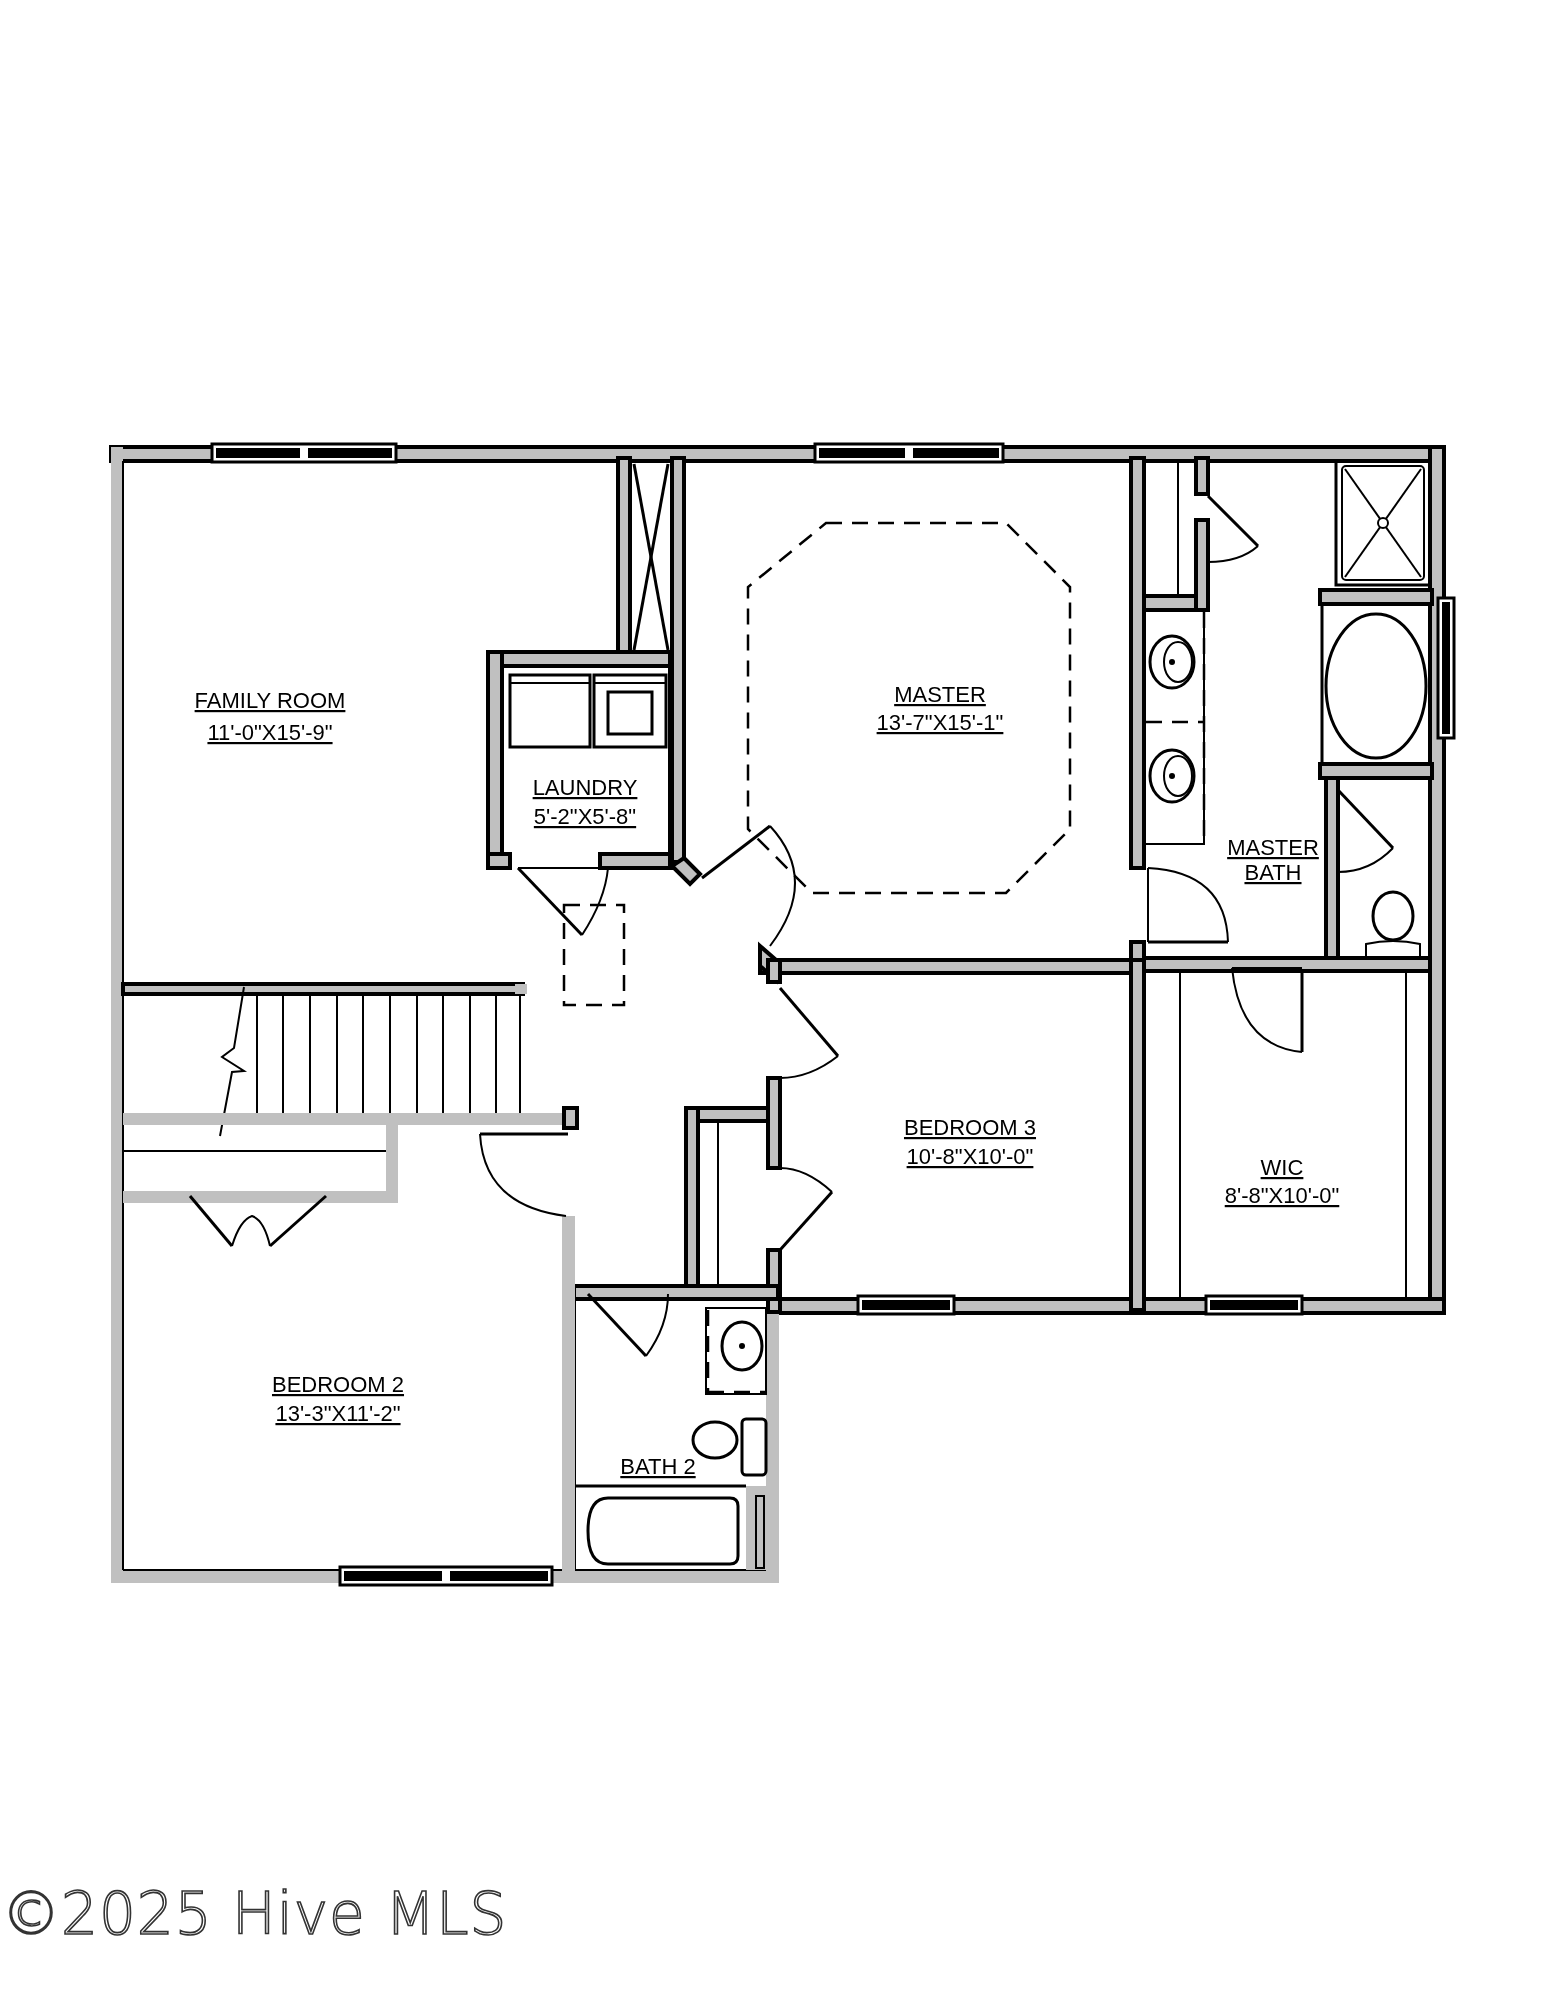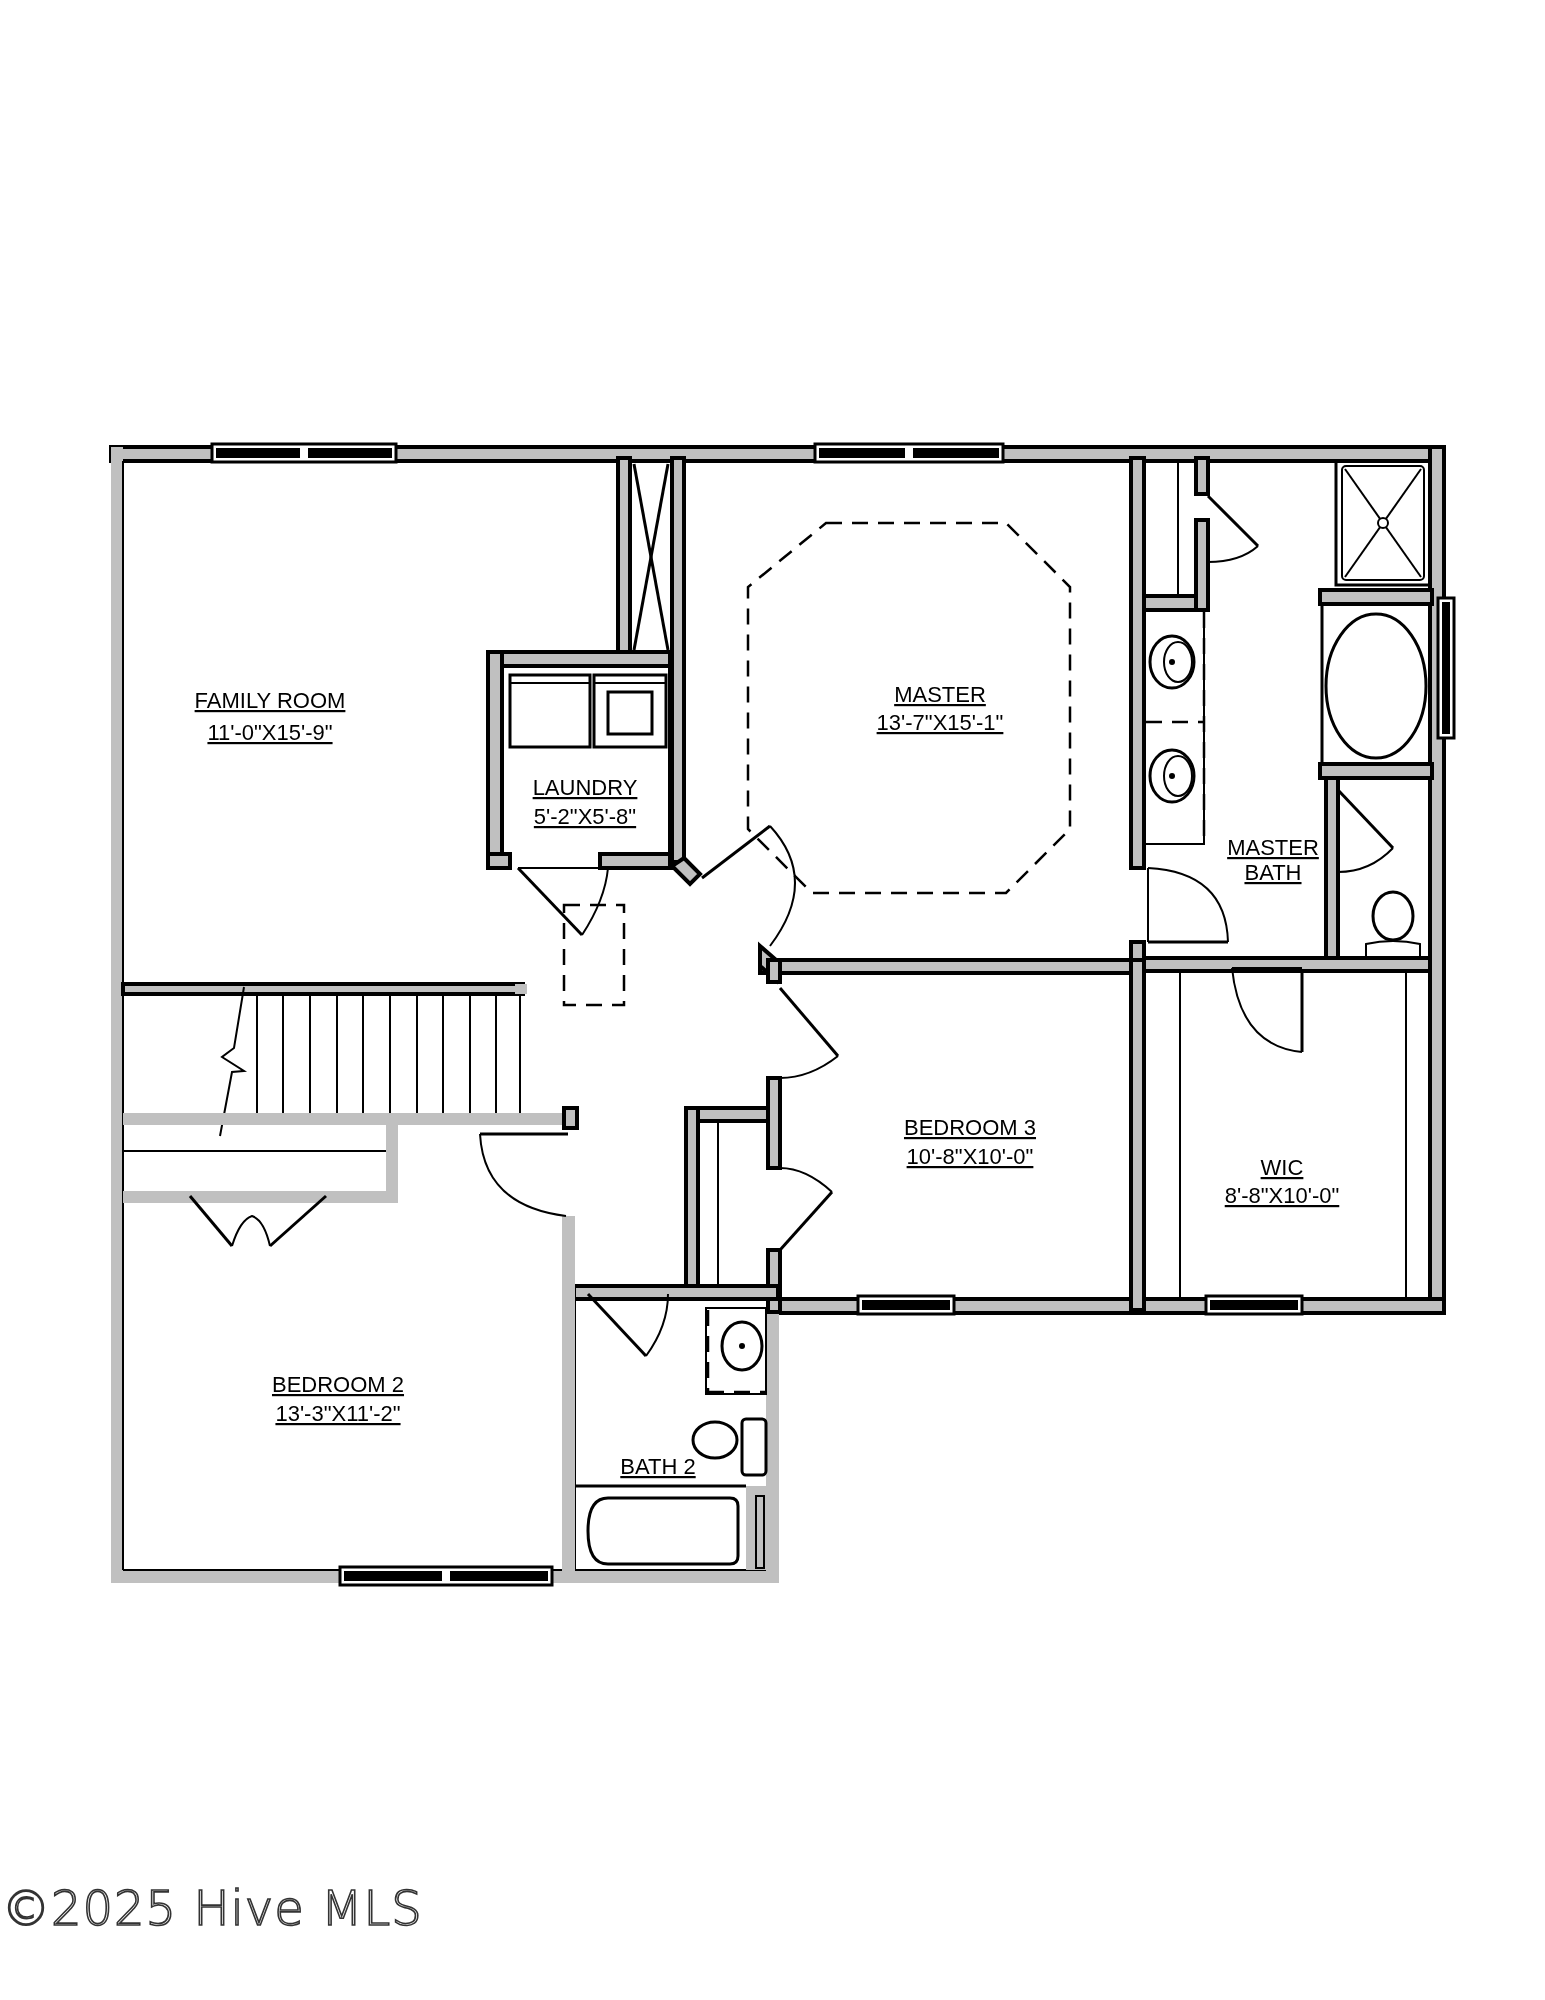--- a/index.html
+++ b/index.html
@@ -8,21 +8,21 @@
   .wall { fill: #c0c0c0; stroke: #000; stroke-width: 4; }
   .wall-gray { fill: #c0c0c0; stroke: none; }
   .line { fill: none; stroke: #000; stroke-width: 3; }
   .thin { fill: none; stroke: #000; stroke-width: 2; }
   .dash { fill: none; stroke: #000; stroke-width: 2.5; stroke-dasharray: 16 10; }
   .win { fill: #fff; stroke: #000; stroke-width: 3; }
   .winbar { fill: #000; }
   .room-label { font-family: "Liberation Sans Narrow", "Liberation Sans", sans-serif; font-size: 22px; fill: #000; text-anchor: middle; text-decoration: underline; }
   .watermark {
     position: absolute; left: 2px; top: 1880px;
-    font-family: "DejaVu Sans", sans-serif; font-size: 48px; font-weight: 200;
+    font-family: "DejaVu Sans", sans-serif; font-size: 58px; font-weight: 200;
     color: #ffffff; -webkit-text-stroke: 1.6px #333; letter-spacing: 1px;
   }
 </style>
 </head>
 <body>
 
 <svg width="1545" height="2000" viewBox="0 0 1545 2000" xmlns="http://www.w3.org/2000/svg">
 
   <rect class="wall" x="111" y="447" width="1333" height="14"></rect>
 

